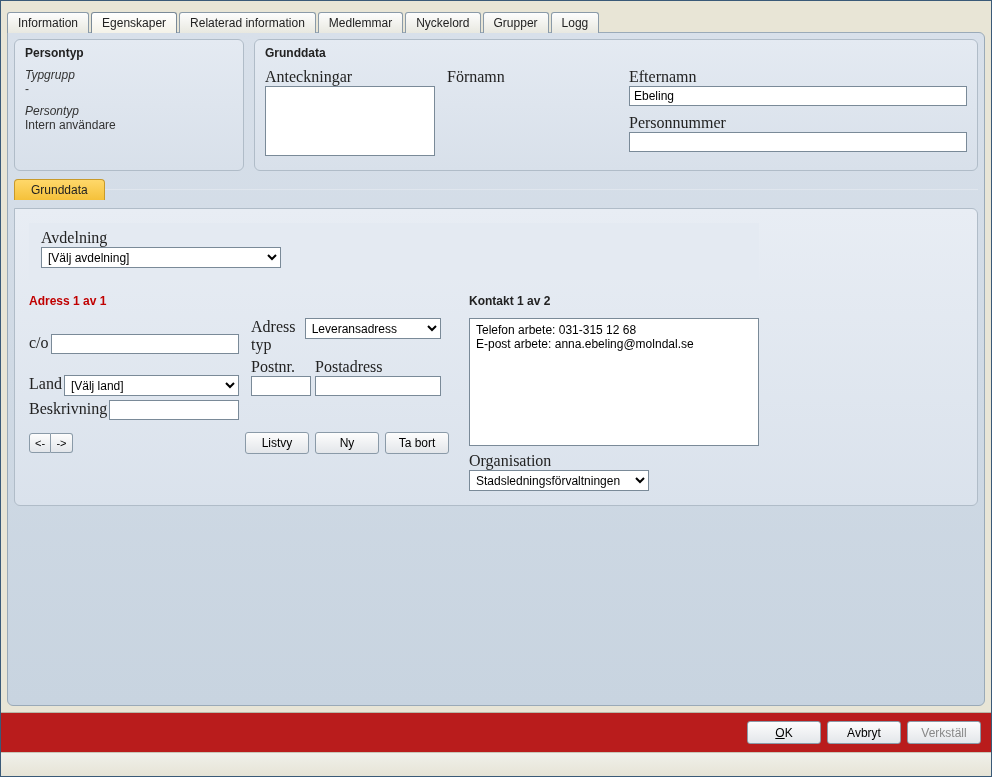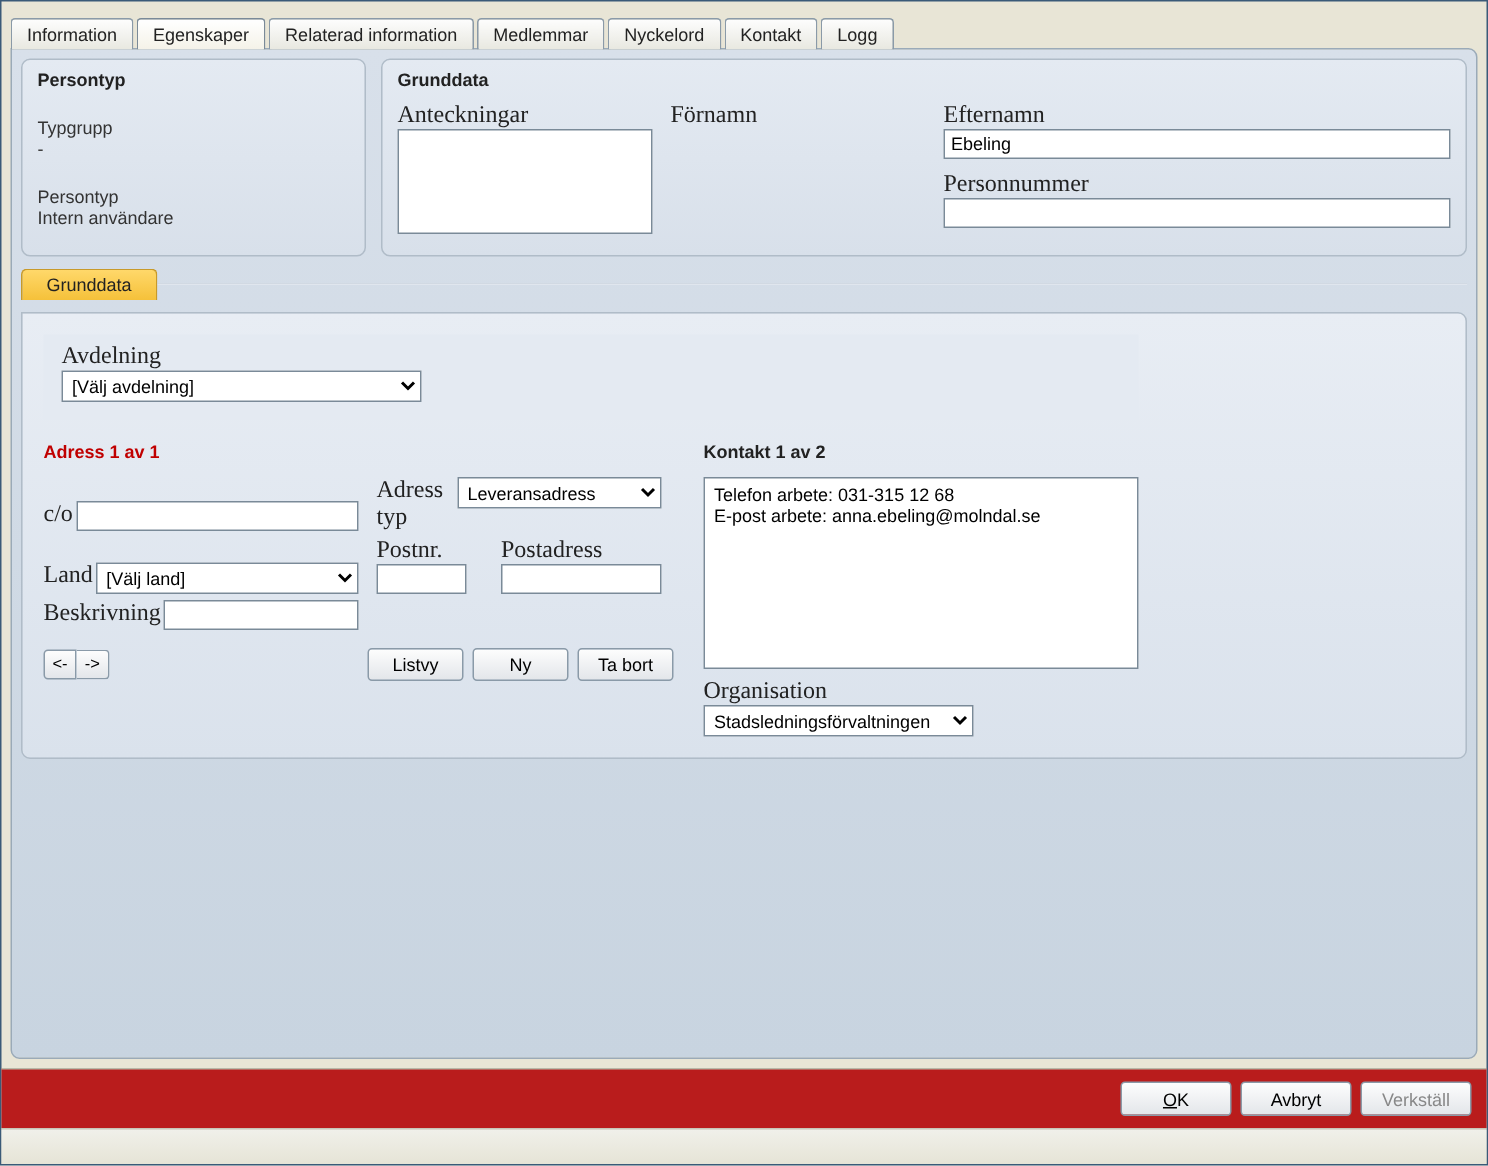--- a/index.html
+++ b/index.html
@@ -99,21 +99,21 @@
     border-radius: 6px;
     padding: 6px 10px 10px 10px;
   }
   .panel .hdr {
     font-weight: bold;
     color: #222;
     margin-bottom: 8px;
     font-size: 12px;
   }
   .persontyp { width: 230px; min-height: 120px; }
-  .persontyp .lbl { color: #333; margin-top: 18px;}
+  .persontyp .lbl { color: #333; margin-top: 8px; font-style: italic;}
   .persontyp .val { color: #333; margin-bottom: 6px;}
   .grunddata-top { flex: 1; }
   .gd-grid {
     display: grid;
     grid-template-columns: 170px 170px 1fr;
     gap: 8px 12px;
   }
   .field-label { color: #222; font-size: 16px; font-family: Liberation Serif, serif; }
   .text-input {
     width: 100%;
@@ -196,21 +196,21 @@
   .red { color: #c00000; }
   .addr-grid {
     display: grid;
     grid-template-columns: 210px 190px;
     gap: 4px 12px;
     align-items: end;
   }
   .addr-grid .cell { display: flex; flex-direction: row; gap: 2px; }
   .post-row {
     display: flex;
-    gap: 23px;
+    gap: 4px;
   }
   .post-row .pn { width: 60px; }
   .post-row .pa { flex: 1; }
   .nav-buttons { display: flex; gap: 0; margin-top: 6px; }
   .nav-btn {
     width: 22px; height: 20px;
     border: 1px solid #8a9aa8;
     background: linear-gradient(to bottom,#fdfdfd,#e3e6ea);
     cursor: pointer;
     font-size: 11px;
@@ -276,21 +276,21 @@
 
 <div class="window">
 
   <div class="content">
     <div class="tabstrip">
       <div class="tab">Information</div>
       <div class="tab active">Egenskaper</div>
       <div class="tab">Relaterad information</div>
       <div class="tab">Medlemmar</div>
       <div class="tab">Nyckelord</div>
-      <div class="tab">Kontakt</div>
+      <div class="tab">Grupper</div>
       <div class="tab">Logg</div>
     </div>
 
     <div class="main-panel">
       <div class="top-row">
 
         <div class="panel persontyp">
           <div class="hdr">Persontyp</div>
           <div class="lbl">Typgrupp</div>
           <div class="val">-</div>

